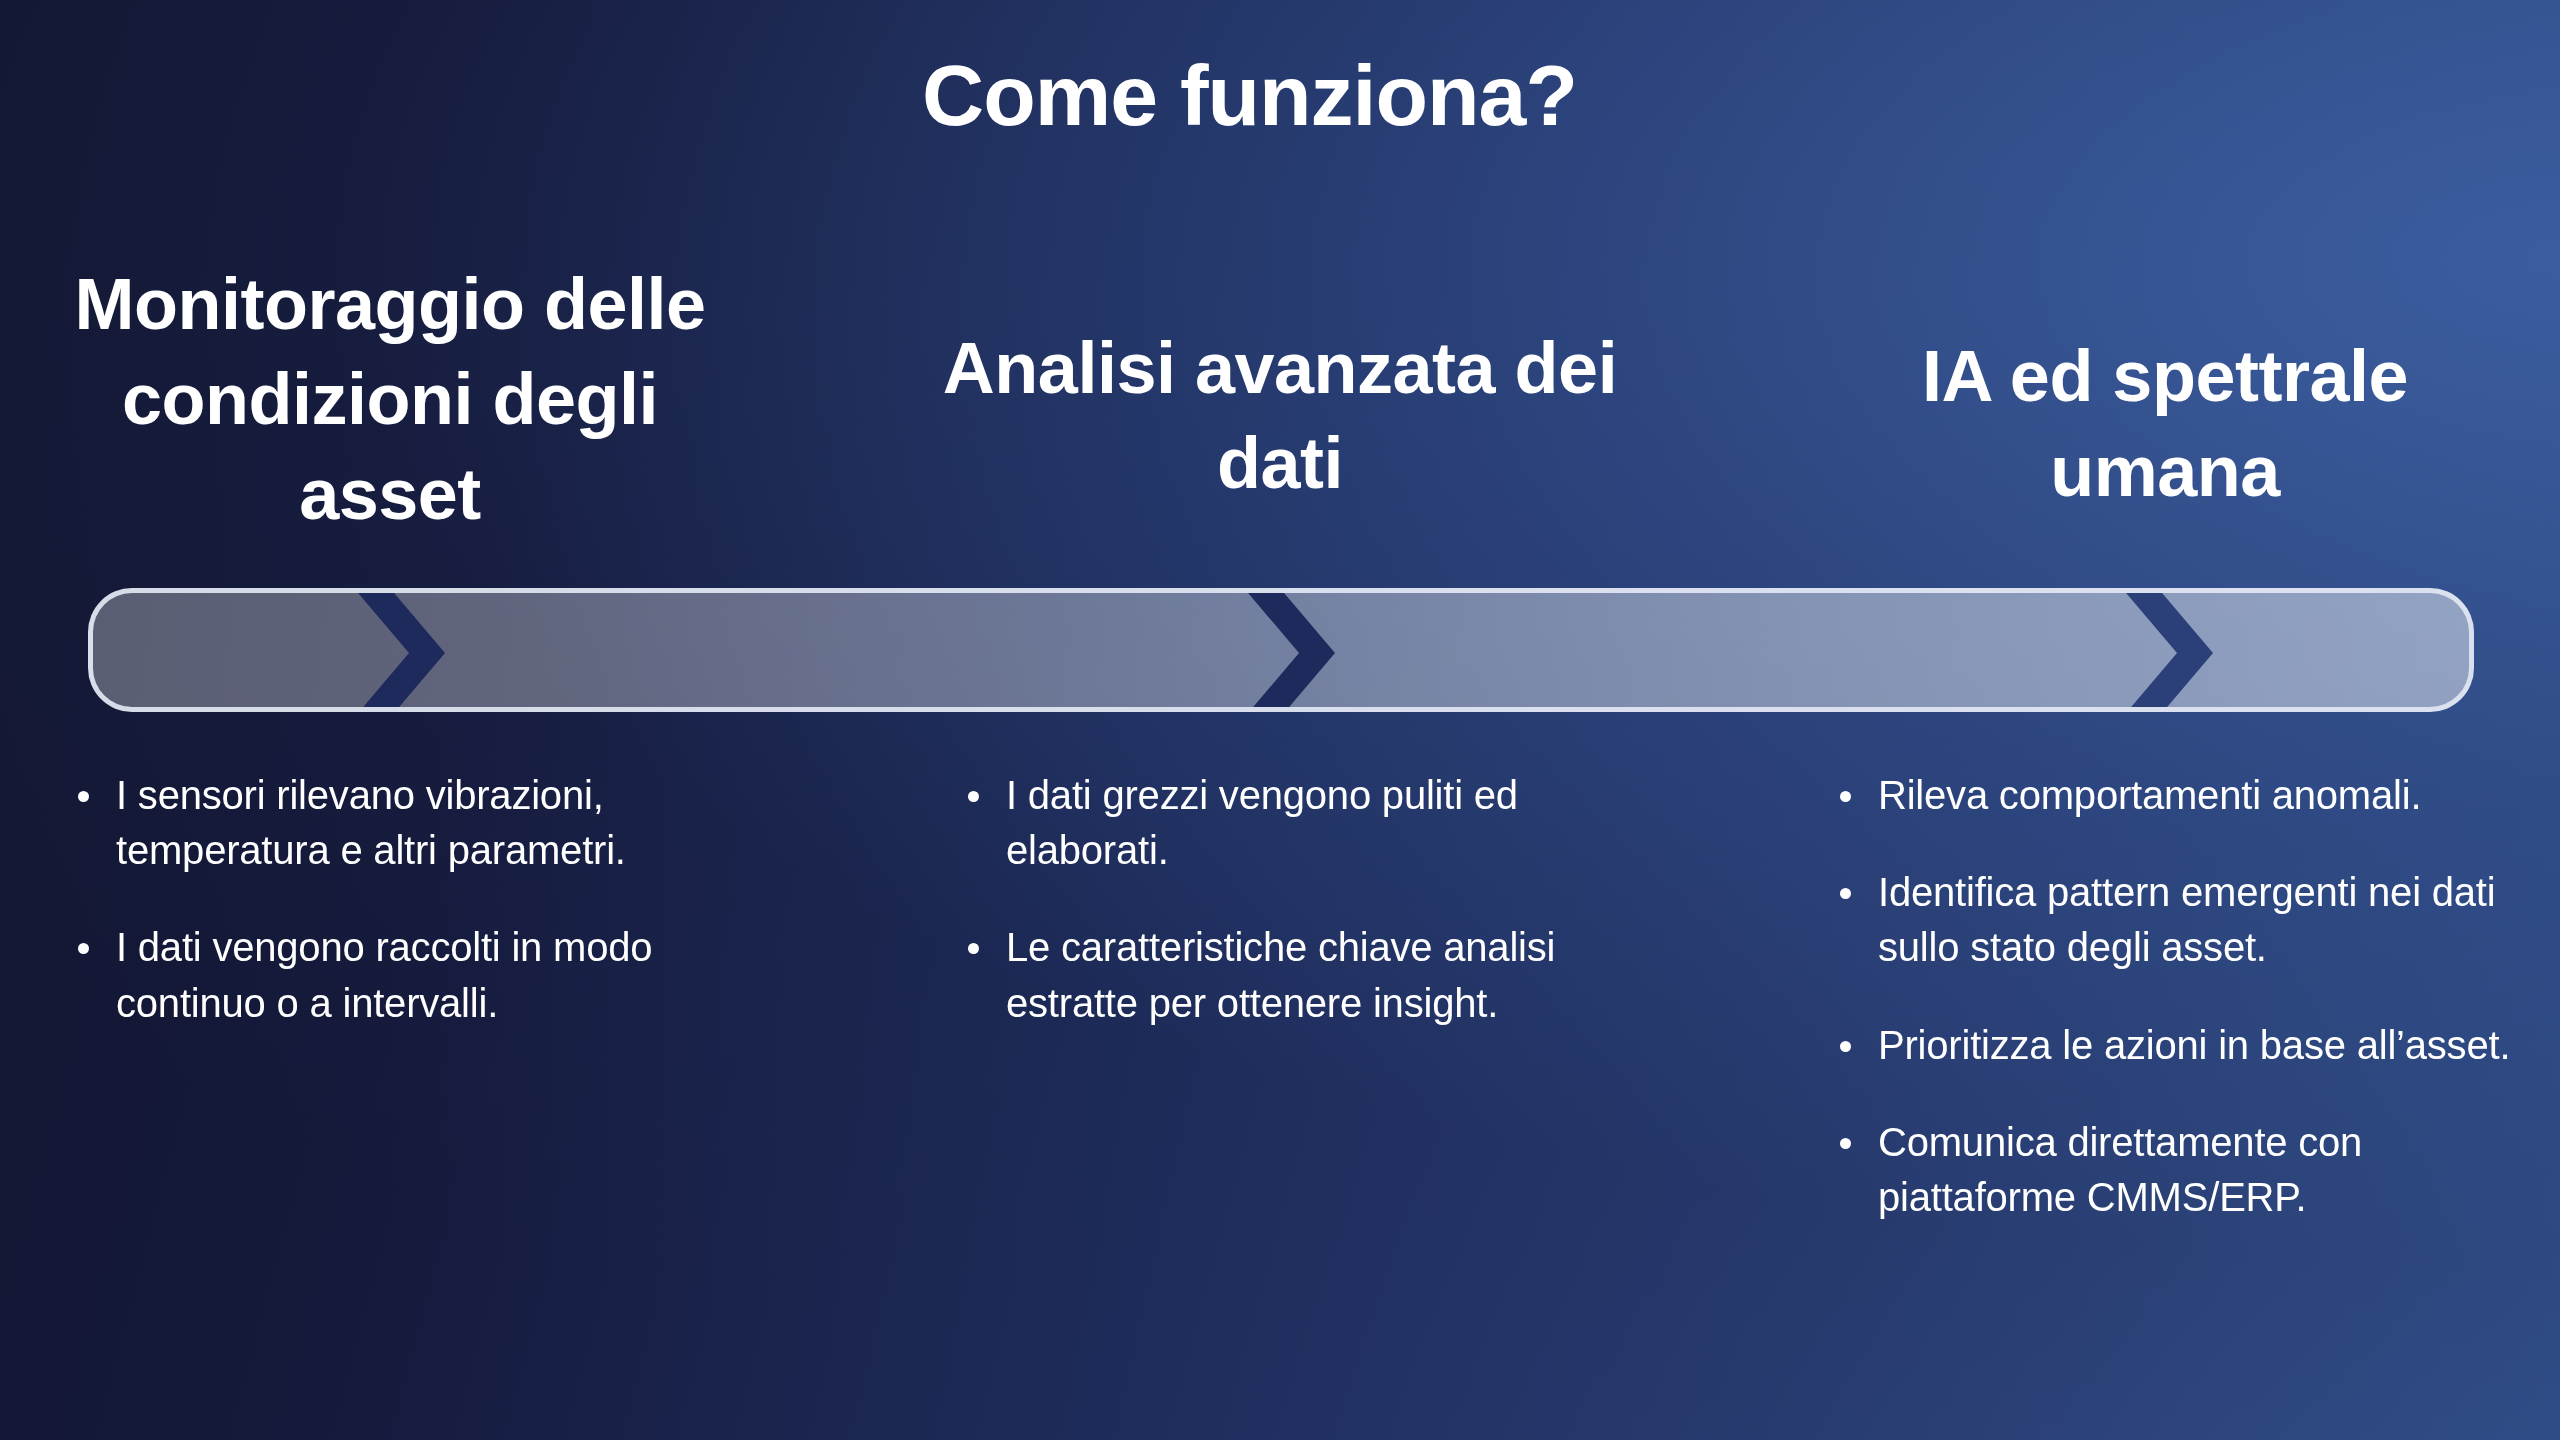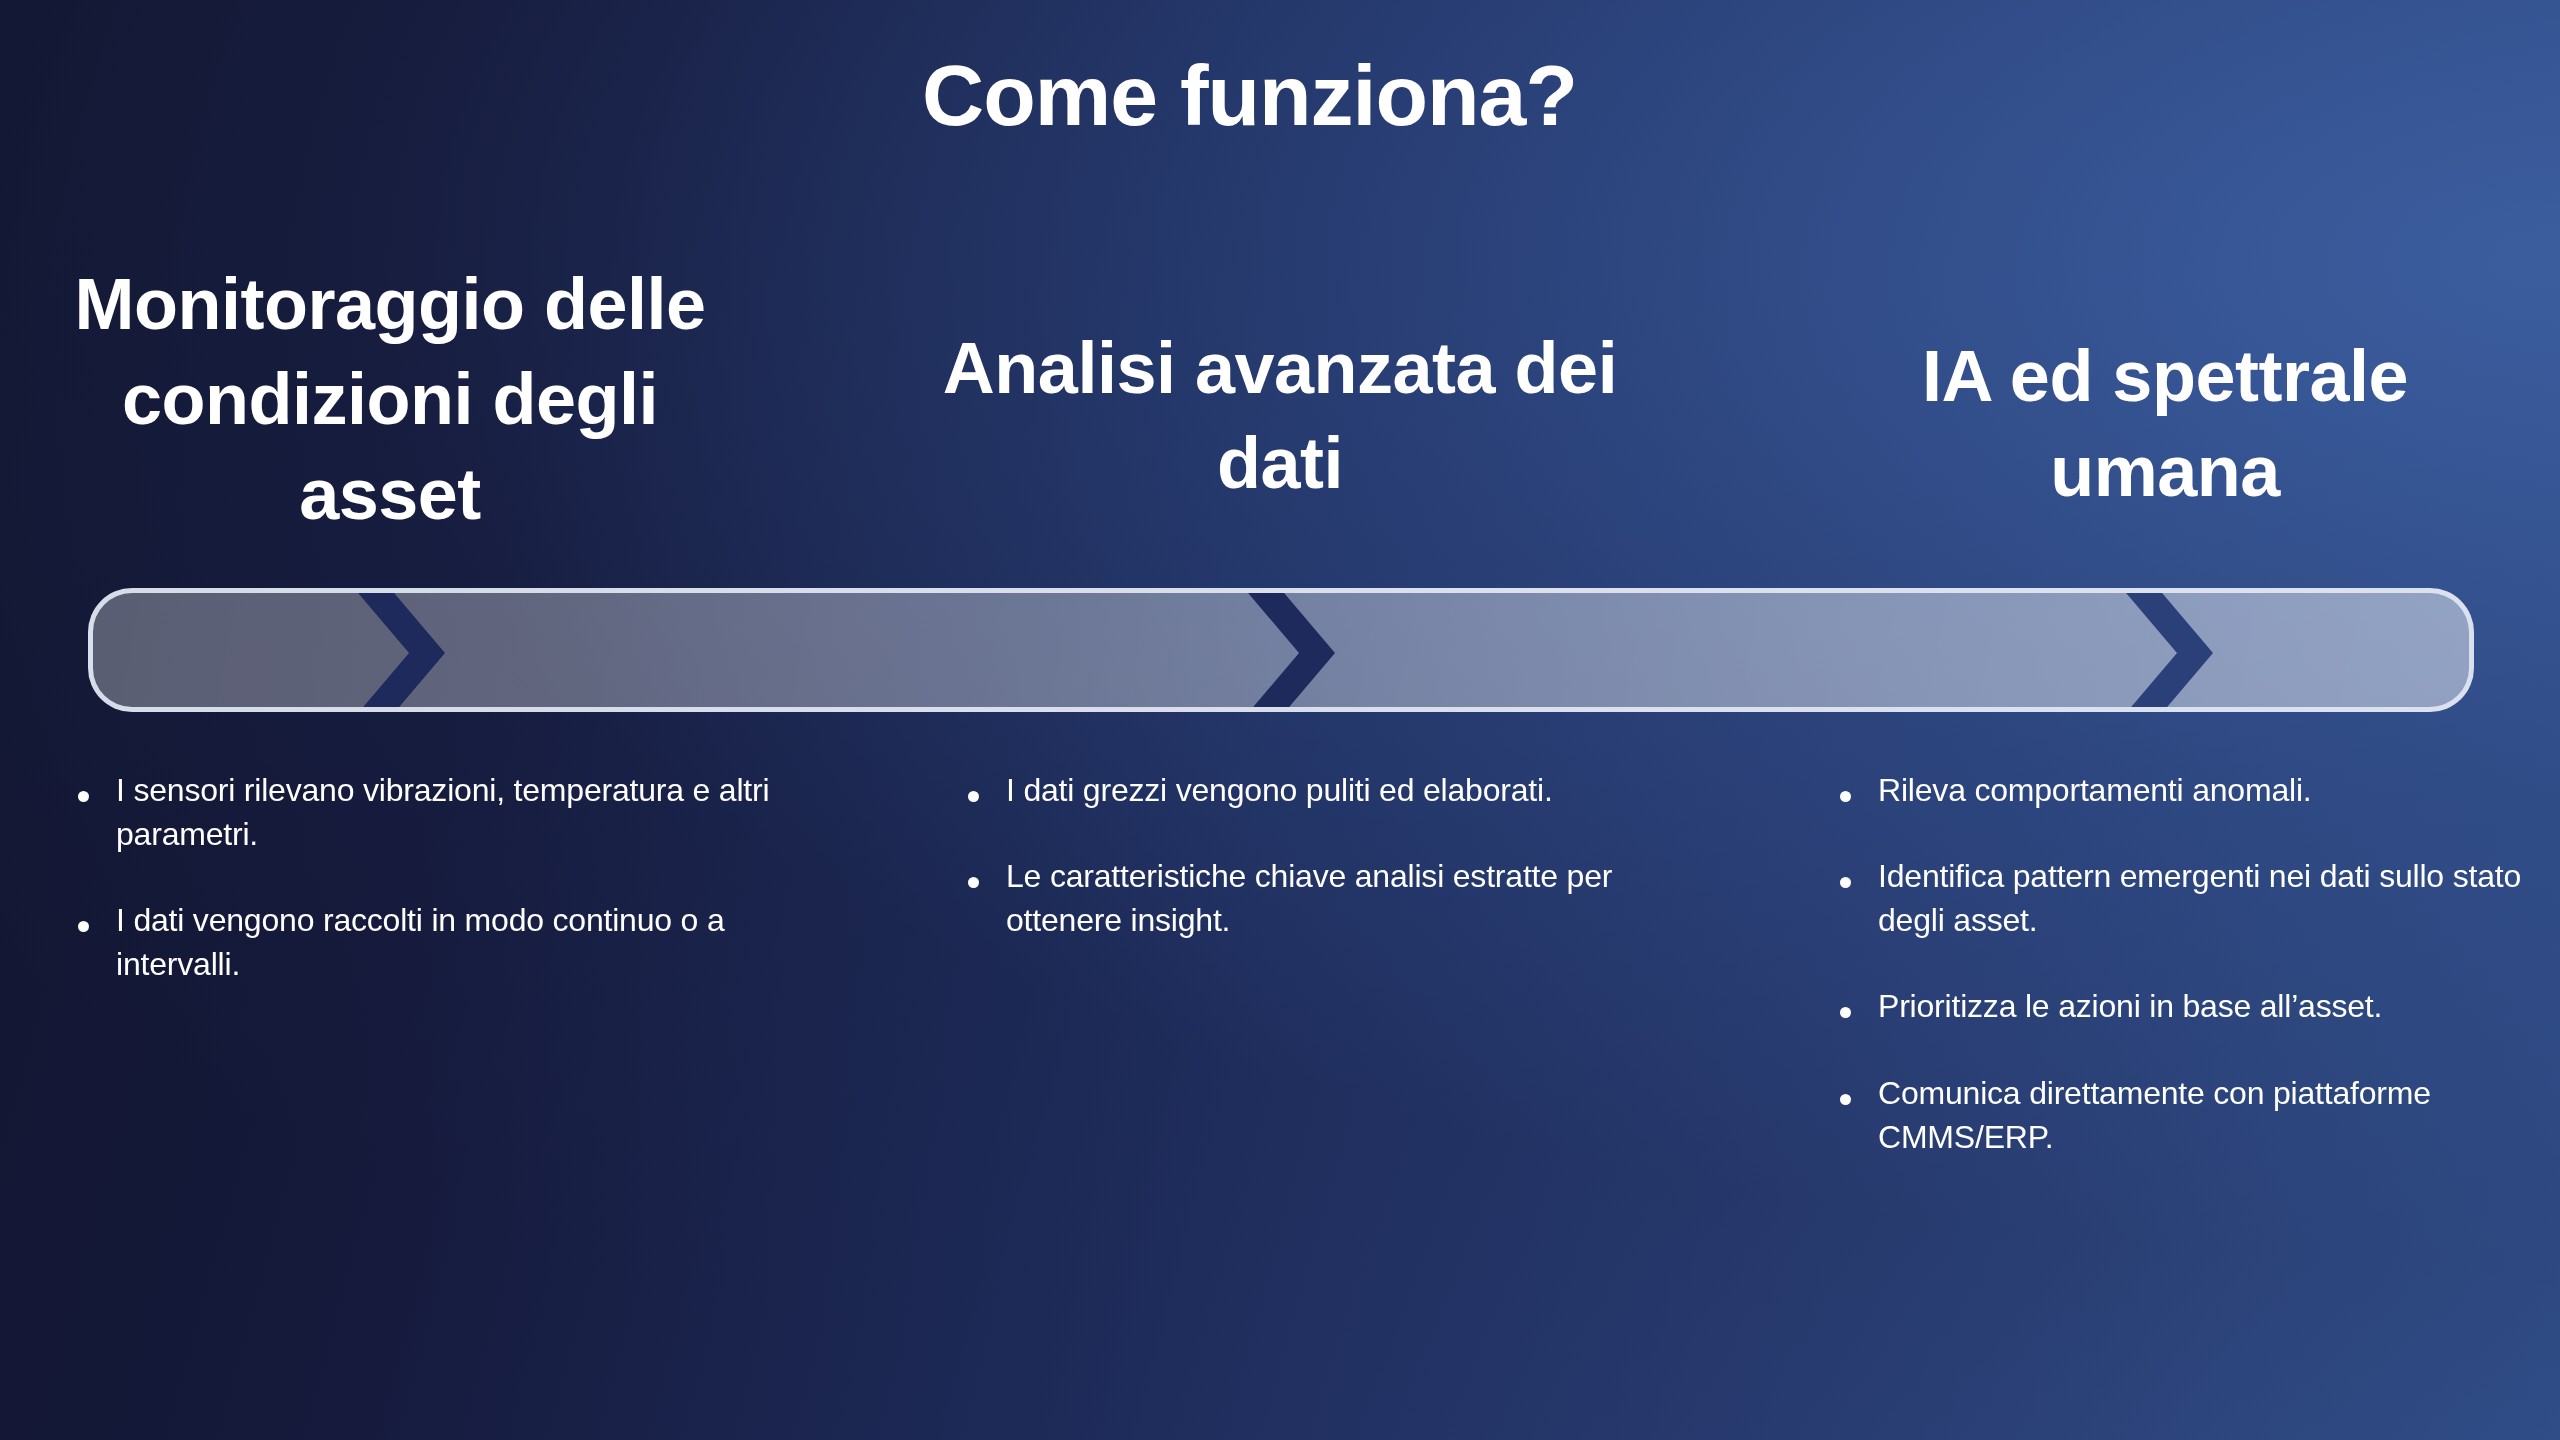--- a/index.html
+++ b/index.html
@@ -113,21 +113,21 @@
     flex: 0 0 auto;
     width: 11px;
     height: 11px;
     border-radius: 50%;
     background: #ffffff;
     margin-top: 23px;
     margin-right: 27px;
   }
   .bullet-text {
     color: #ffffff;
-    font-size: 32px;
+    font-size: 40px;
     line-height: 1.38;
     letter-spacing: -0.2px;
   }
 </style>
 </head>
 <body>
 
 <div class="slide">
 
   <div class="title">Come funziona?</div>

